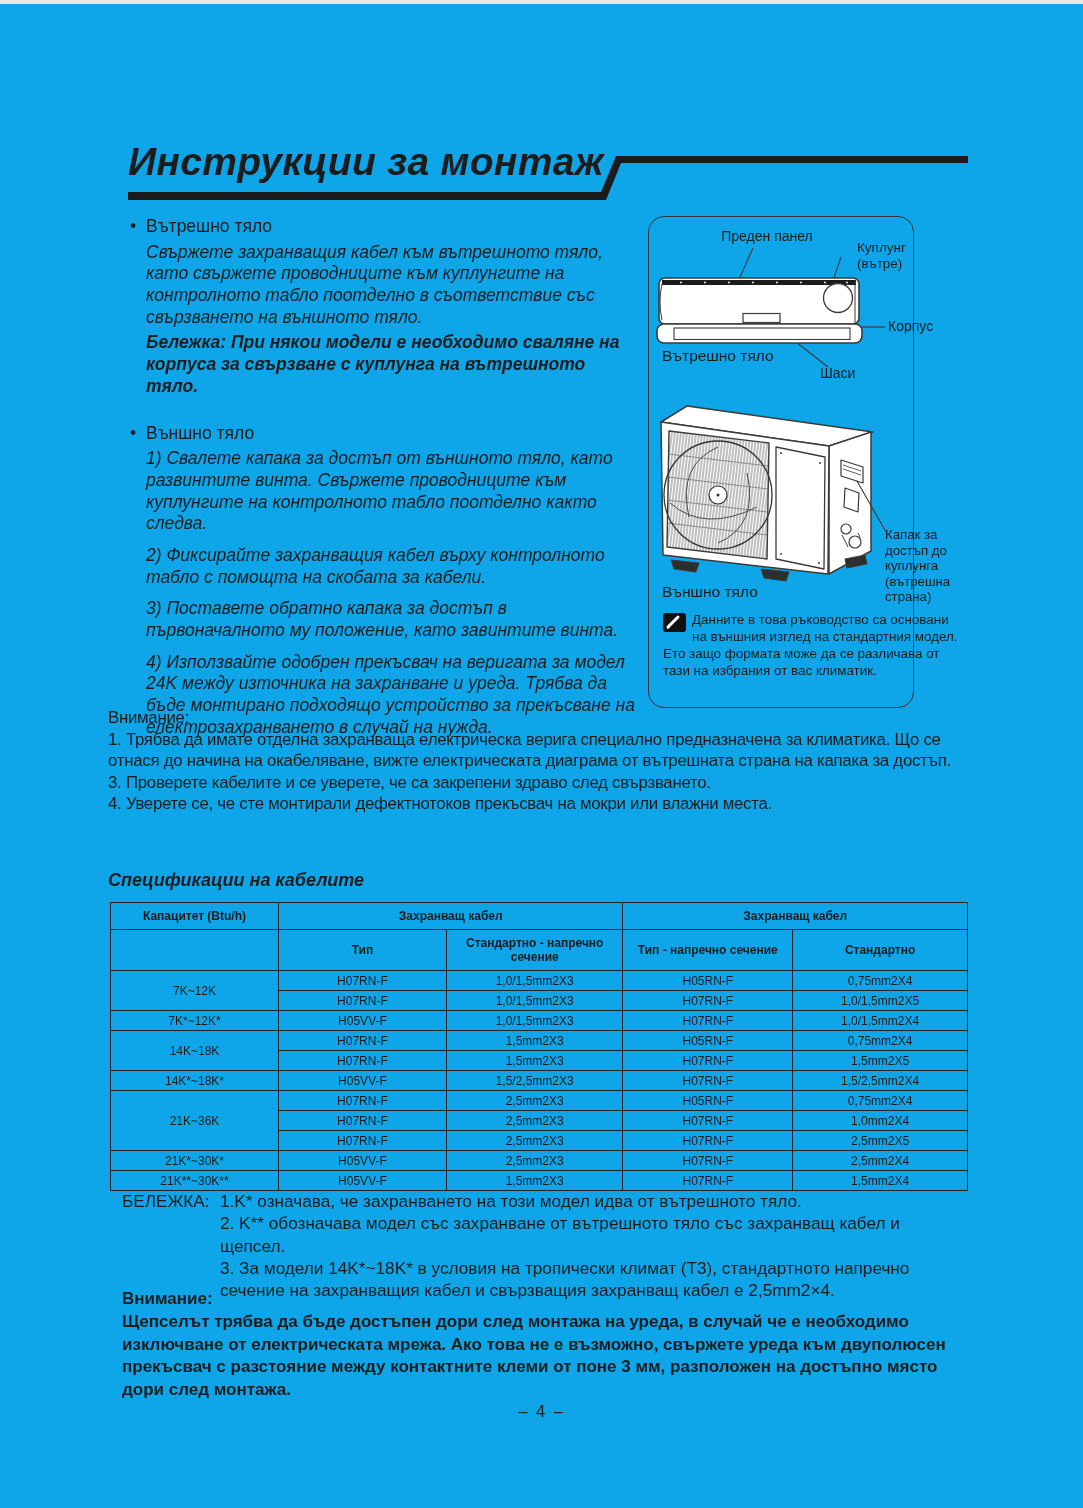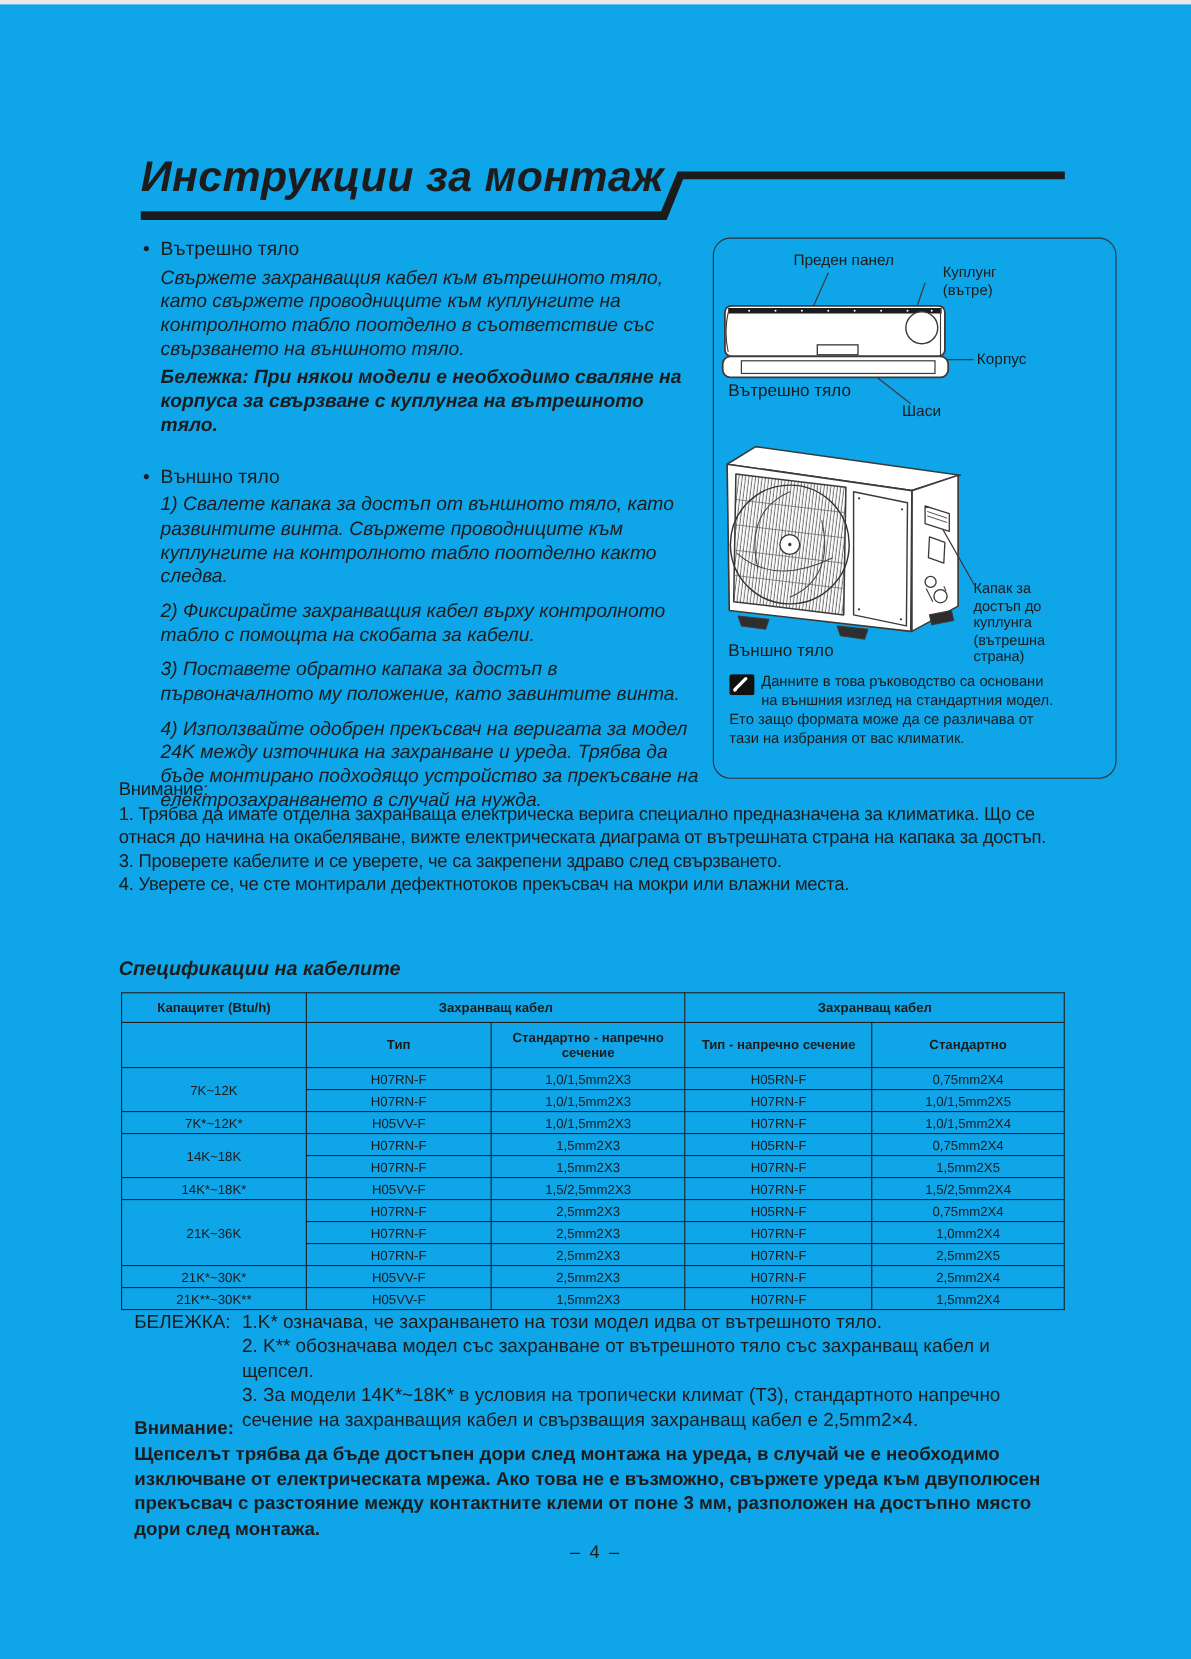--- a/index.html
+++ b/index.html
@@ -40,21 +40,21 @@
   
   .notes-block { position:absolute; left:122px; top:1186px; width:856px; font-size:17.2px; line-height:1.3; }
   .notes-label { position:absolute; left:0; top:0; }
   .notes-items { margin-left:98px; width:700px; }
   
   .caution2 { position:absolute; left:122px; top:1284px; width:858px; font-weight:bold; font-size:17px; line-height:1.34; }
   
   .footer { position:absolute; left:0; top:1398px; width:1083px; text-align:center; font-size:16.5px; letter-spacing:2px; }
   
   .diagram-panel {
-    position:absolute; left:648px; top:212px; width:367px; height:492px;
+    position:absolute; left:648px; top:212px; width:266px; height:492px;
     border:1.7px solid #333; border-radius:16px; box-sizing:border-box;
   }
   .diagram-panel .lbl { position:absolute; color:#1c1c1c; }
   .lbl-front-panel { left:56px; top:11px; width:124px; font-size:14px; text-align:center; }
   .lbl-coupling   { left:208px; top:23px; width:64px; font-size:13.5px; line-height:1.15; }
   .lbl-corpus     { left:239px; top:101px; font-size:14px; }
   .lbl-indoor     { left:13px; top:130px; font-size:15.5px; }
   .lbl-chassis    { left:171px; top:148px; font-size:14px; }
   .lbl-outdoor    { left:13px; top:366px; font-size:15.5px; }
   .lbl-access     { left:236px; top:310px; width:90px; font-size:13.2px; line-height:1.18; }

